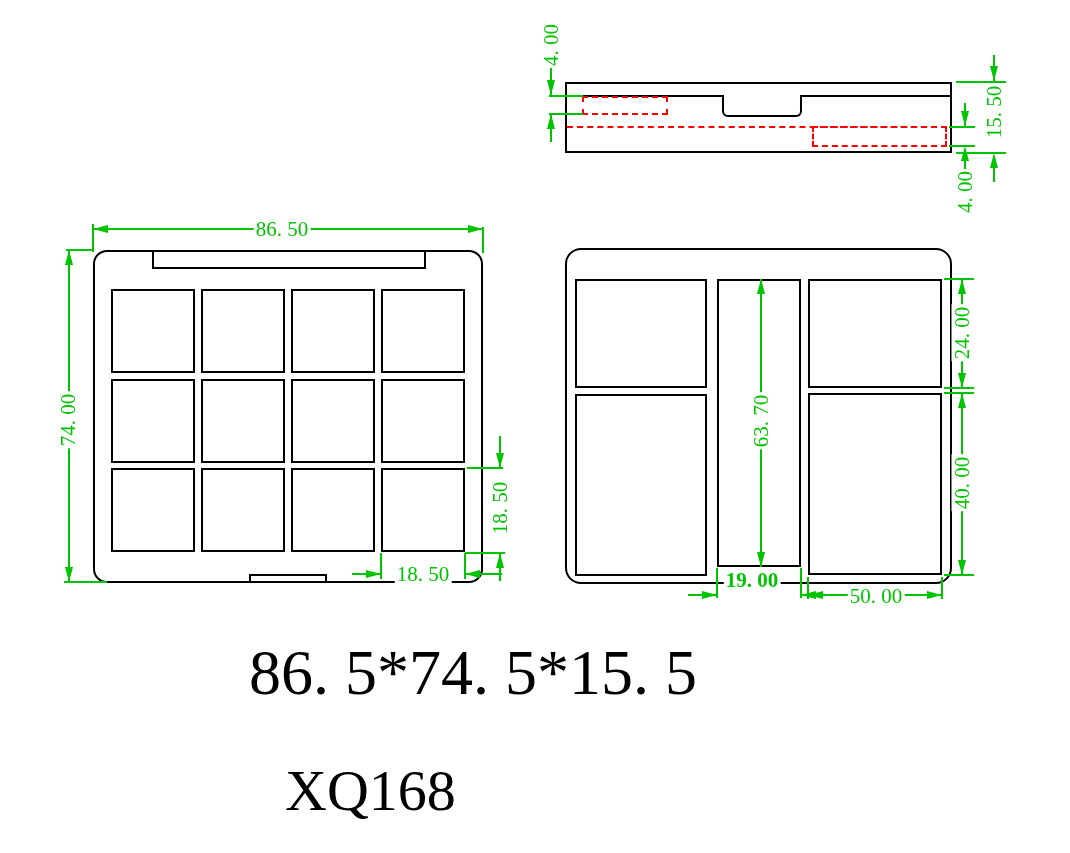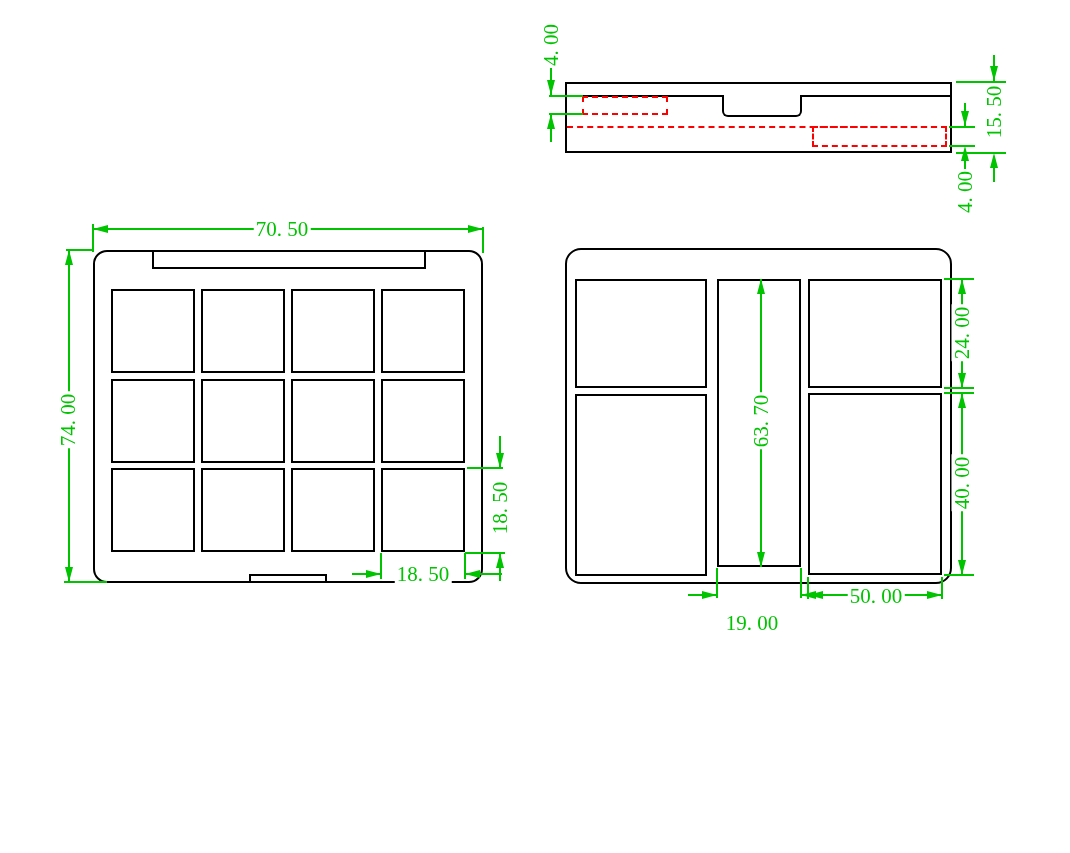--- a/index.html
+++ b/index.html
@@ -92,21 +92,21 @@
     <div class="rect" style="left:111px;top:468px;width:84px;height:84px;"></div>
     <div class="rect" style="left:201px;top:468px;width:84px;height:84px;"></div>
     <div class="rect" style="left:291px;top:468px;width:84px;height:84px;"></div>
     <div class="rect" style="left:381px;top:468px;width:84px;height:84px;"></div>
 
     <div class="gvl" style="left:92px;top:224px;height:28px;"></div>
     <div class="gvl" style="left:482px;top:227px;height:26px;"></div>
     <div class="ghl" style="left:93px;top:228px;width:390px;"></div>
     <div class="al" style="left:93px;top:225px;"></div>
     <div class="ar" style="left:468px;top:225px;"></div>
-    <div class="dt" style="left:282px;top:229px;">70. 50</div>
+    <div class="dt" style="left:282px;top:229px;">86. 50</div>
 
     <div class="ghl" style="left:66px;top:249px;width:27px;"></div>
     <div class="ghl" style="left:64px;top:581px;width:43px;"></div>
     <div class="gvl" style="left:68px;top:250px;height:332px;"></div>
     <div class="au" style="left:65px;top:250px;"></div>
     <div class="ad" style="left:65px;top:567px;"></div>
     <div class="dt dtv" style="left:68px;top:420px;">74. 00</div>
 
     <div class="ghl" style="left:467px;top:467px;width:36px;"></div>
     <div class="ghl" style="left:465px;top:552px;width:40px;"></div>
@@ -151,24 +151,26 @@
     <div class="au" style="left:958px;top:393px;"></div>
     <div class="ad" style="left:958px;top:560px;"></div>
     <div class="dt dtv" style="left:962px;top:483px;">40. 00</div>
 
     <div class="gvl" style="left:716px;top:568px;height:30px;"></div>
     <div class="gvl" style="left:800px;top:568px;height:30px;"></div>
     <div class="ghl" style="left:688px;top:594px;width:29px;"></div>
     <div class="ar" style="left:702px;top:591px;"></div>
     <div class="ghl" style="left:801px;top:594px;width:28px;"></div>
     <div class="al" style="left:801px;top:591px;"></div>
-    <div class="dt" style="left:752px;top:623px;">19. 00</div>
+    <div class="dt" style="left:752px;top:580px;font-weight:bold;">19. 00</div>
 
     <div class="gvl" style="left:807px;top:577px;height:22px;"></div>
     <div class="gvl" style="left:941px;top:577px;height:22px;"></div>
     <div class="ghl" style="left:808px;top:594px;width:134px;"></div>
     <div class="al" style="left:808px;top:591px;"></div>
     <div class="ar" style="left:927px;top:591px;"></div>
     <div class="dt" style="left:876px;top:596px;">50. 00</div>
   </div>
 
+  <div class="big" style="left:249px;top:641px;font-size:64px;">86. 5*74. 5*15. 5</div>
+  <div class="big" style="left:285px;top:762px;font-size:58px;">XQ168</div>
 
 </div>
 
 </body></html>

